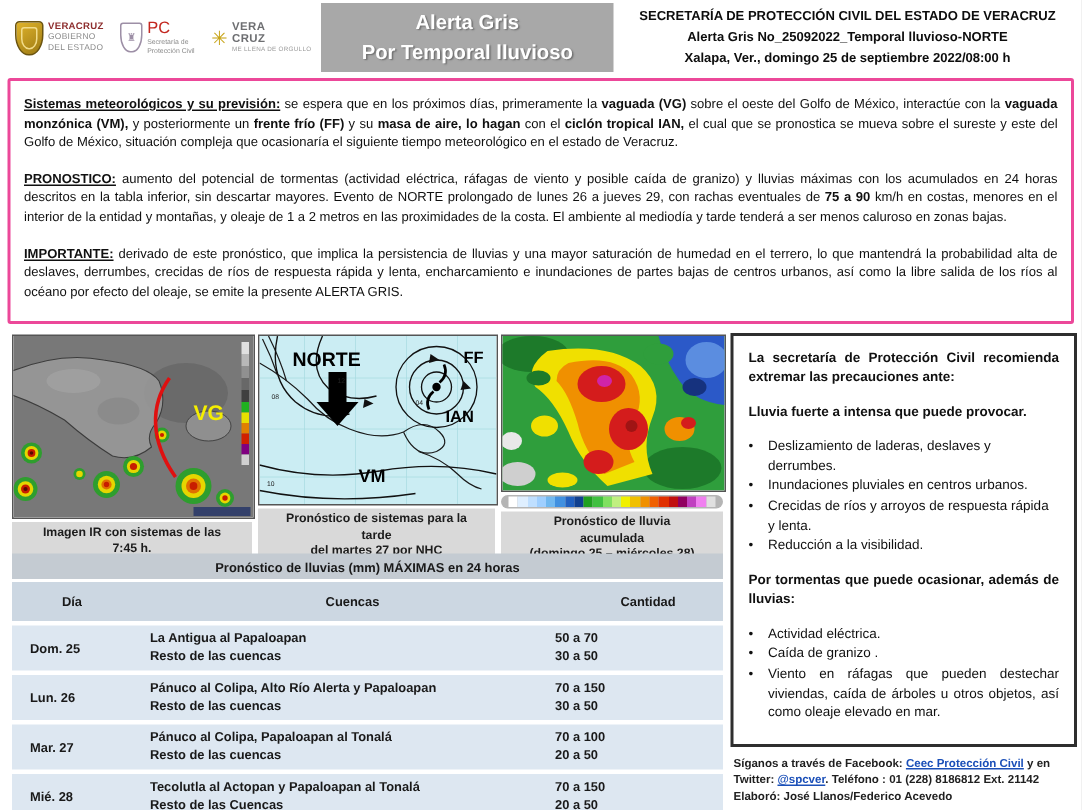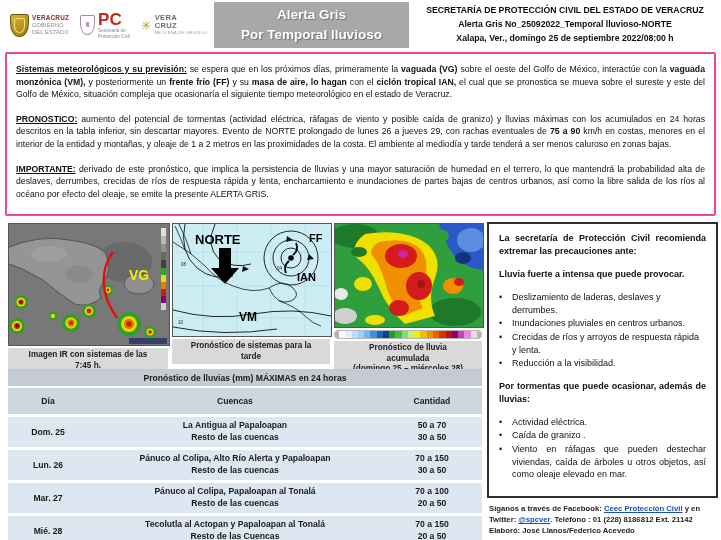--- a/index.html
+++ b/index.html
@@ -11,21 +11,21 @@
   .logos{width:208px;display:flex;align-items:center;gap:11px;padding-left:4px;box-sizing:border-box;}
   .logo{display:flex;align-items:center;gap:3px;}
   .shield-gold{width:17px;height:21px;background:linear-gradient(145deg,#e0b32a,#9c7a14);
     border:1px solid #6b5410;border-radius:3px 3px 48% 48%/3px 3px 60% 60%;position:relative;}
   .shield-gold:after{content:"";position:absolute;inset:3px;border:1px solid #f2dc8a;border-radius:2px 2px 48% 48%;}
   .lg-txt{font-size:5.6px;line-height:1.25;}
   .lg-txt .red{color:#8d2d2d;font-weight:bold;font-size:6.4px;letter-spacing:.2px;}
   .lg-txt .gray{color:#8a8a8a;letter-spacing:.2px;}
   .shield-outline{width:13px;height:18px;border:1.3px solid #9d8fa6;border-radius:2px 2px 46% 46%/2px 2px 58% 58%;
     display:flex;align-items:center;justify-content:center;font-size:7px;color:#9d8fa6;}
-  .pc-abbr{color:#c3271f;font-weight:bold;font-size:17px;line-height:1;}
+  .pc-abbr{color:#c3271f;font-weight:normal;font-size:11px;line-height:1;}
   .pc-sub{font-size:4.6px;color:#8a8a8a;line-height:1.2;}
   .flake{font-size:13px;color:#c7a315;line-height:1;}
   .vera-txt{font-size:7.6px;font-weight:bold;color:#6d6e71;line-height:1.05;letter-spacing:.3px;}
   .vera-tag{font-size:4.2px;color:#9a9a9a;font-weight:normal;letter-spacing:.2px;margin-top:1px;}
 
   .title-box{width:195px;background:var(--accent-gray,#a8a8a8);color:#fff;font-weight:bold;
     display:flex;flex-direction:column;justify-content:center;align-items:center;
     font-size:13.5px;line-height:1.5;text-shadow:1px 1px 1px rgba(80,80,80,.65);}
   .org-block{flex:1;display:flex;flex-direction:column;justify-content:center;align-items:center;
     text-align:center;font-weight:bold;font-size:8.7px;line-height:1.6;color:#0d0d0d;padding-left:4px;}
@@ -58,21 +58,21 @@
 
   
   .footer{position:absolute;left:487px;top:502px;width:231px;box-sizing:border-box;
     font-size:7.7px;font-weight:bold;color:#1f1f1f;line-height:1.45;padding:1px 2px;}
   .footer a{color:var(--link-blue,#1a4fb8);text-decoration:underline;cursor:pointer;}
 
   
   .rain-table{position:absolute;left:8px;top:369px;width:474px;font-size:8.6px;font-weight:bold;color:#191919;}
   .t-title{background:var(--table-title-bg,#c5ccd3);text-align:center;padding:4px 0 3px;}
   .t-head{display:flex;background:var(--table-header-bg,#ccd7e2);margin-top:2px;text-align:center;padding:8px 0;}
-  .trow{display:flex;background:var(--table-row-bg,#dde7f1);margin-top:3px;align-items:center;text-align:center;padding:3px 0;min-height:24px;}
+  .trow{display:flex;background:var(--table-row-bg,#dde7f1);margin-top:3px;align-items:center;padding:3px 12px;min-height:24px;}
   .c-day{width:80px;flex:none;}
   .c-cuencas{flex:1;}
   .c-cant{width:100px;flex:none;}
   .c-cuencas div,.c-cant div{line-height:1.35;}
 </style>
 </head>
 <body>
 
 <div class="page">
 
@@ -222,20 +222,21 @@
       <text x="66" y="97" font-size="12" font-weight="bold" fill="#000" font-family="Liberation Sans,sans-serif">VM</text>
       <g font-size="4.5" fill="#222" font-family="Liberation Sans,sans-serif">
         <text x="8" y="42">08</text>
         <text x="52" y="31">12</text>
         <text x="104" y="46">04</text>
         <text x="5" y="100">10</text>
       </g>
     </svg>
     <figcaption class="figcap">
       <div>Pronóstico de sistemas para la tarde</div>
+      <div>del martes 27 por NHC</div>
     </figcaption>
   </figure>
 
   <figure class="fig3">
     <svg width="148" height="103" viewBox="0 0 148 103">
       <rect width="148" height="103" fill="#2f9e3c"></rect>
       <ellipse cx="20" cy="12" rx="24" ry="12" fill="#1d7a2a"></ellipse>
       <ellipse cx="120" cy="88" rx="26" ry="14" fill="#1d7a2a"></ellipse>
       <path d="M104,0 L148,0 L148,46 Q128,44 118,30 Q108,16 104,0 Z" fill="#2b59c8"></path>
       <ellipse cx="136" cy="16" rx="14" ry="12" fill="#5b8de0"></ellipse>

